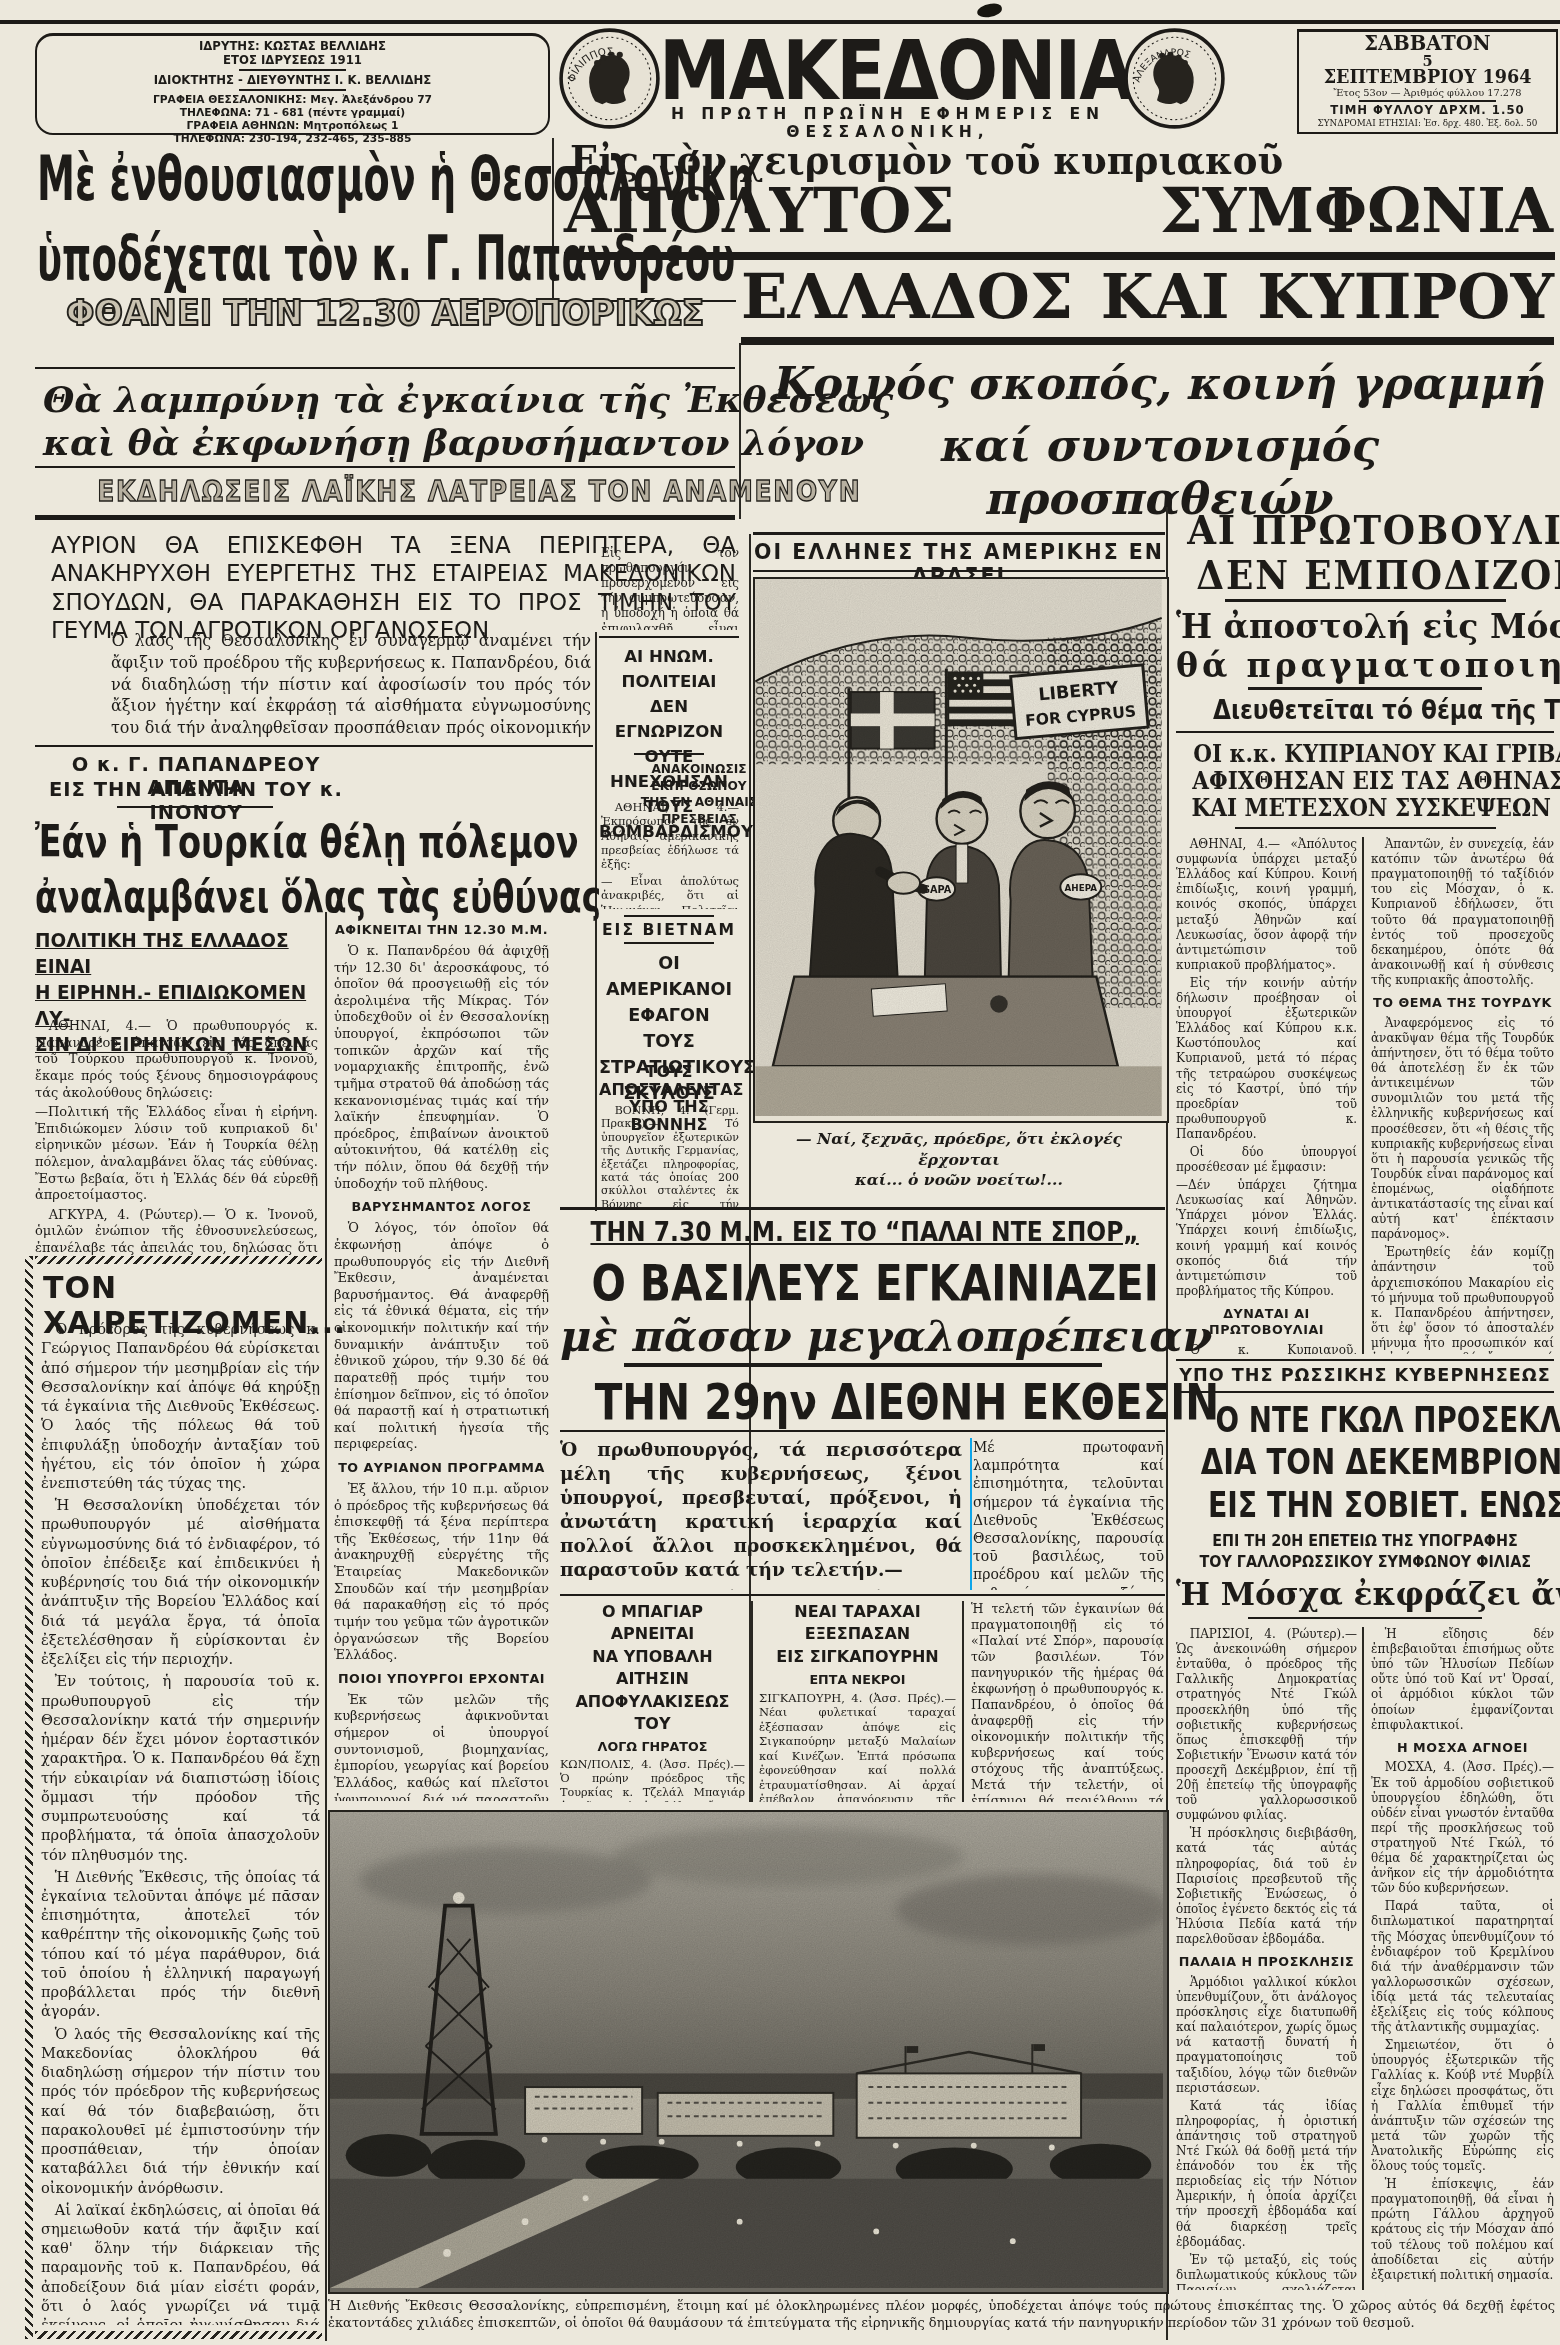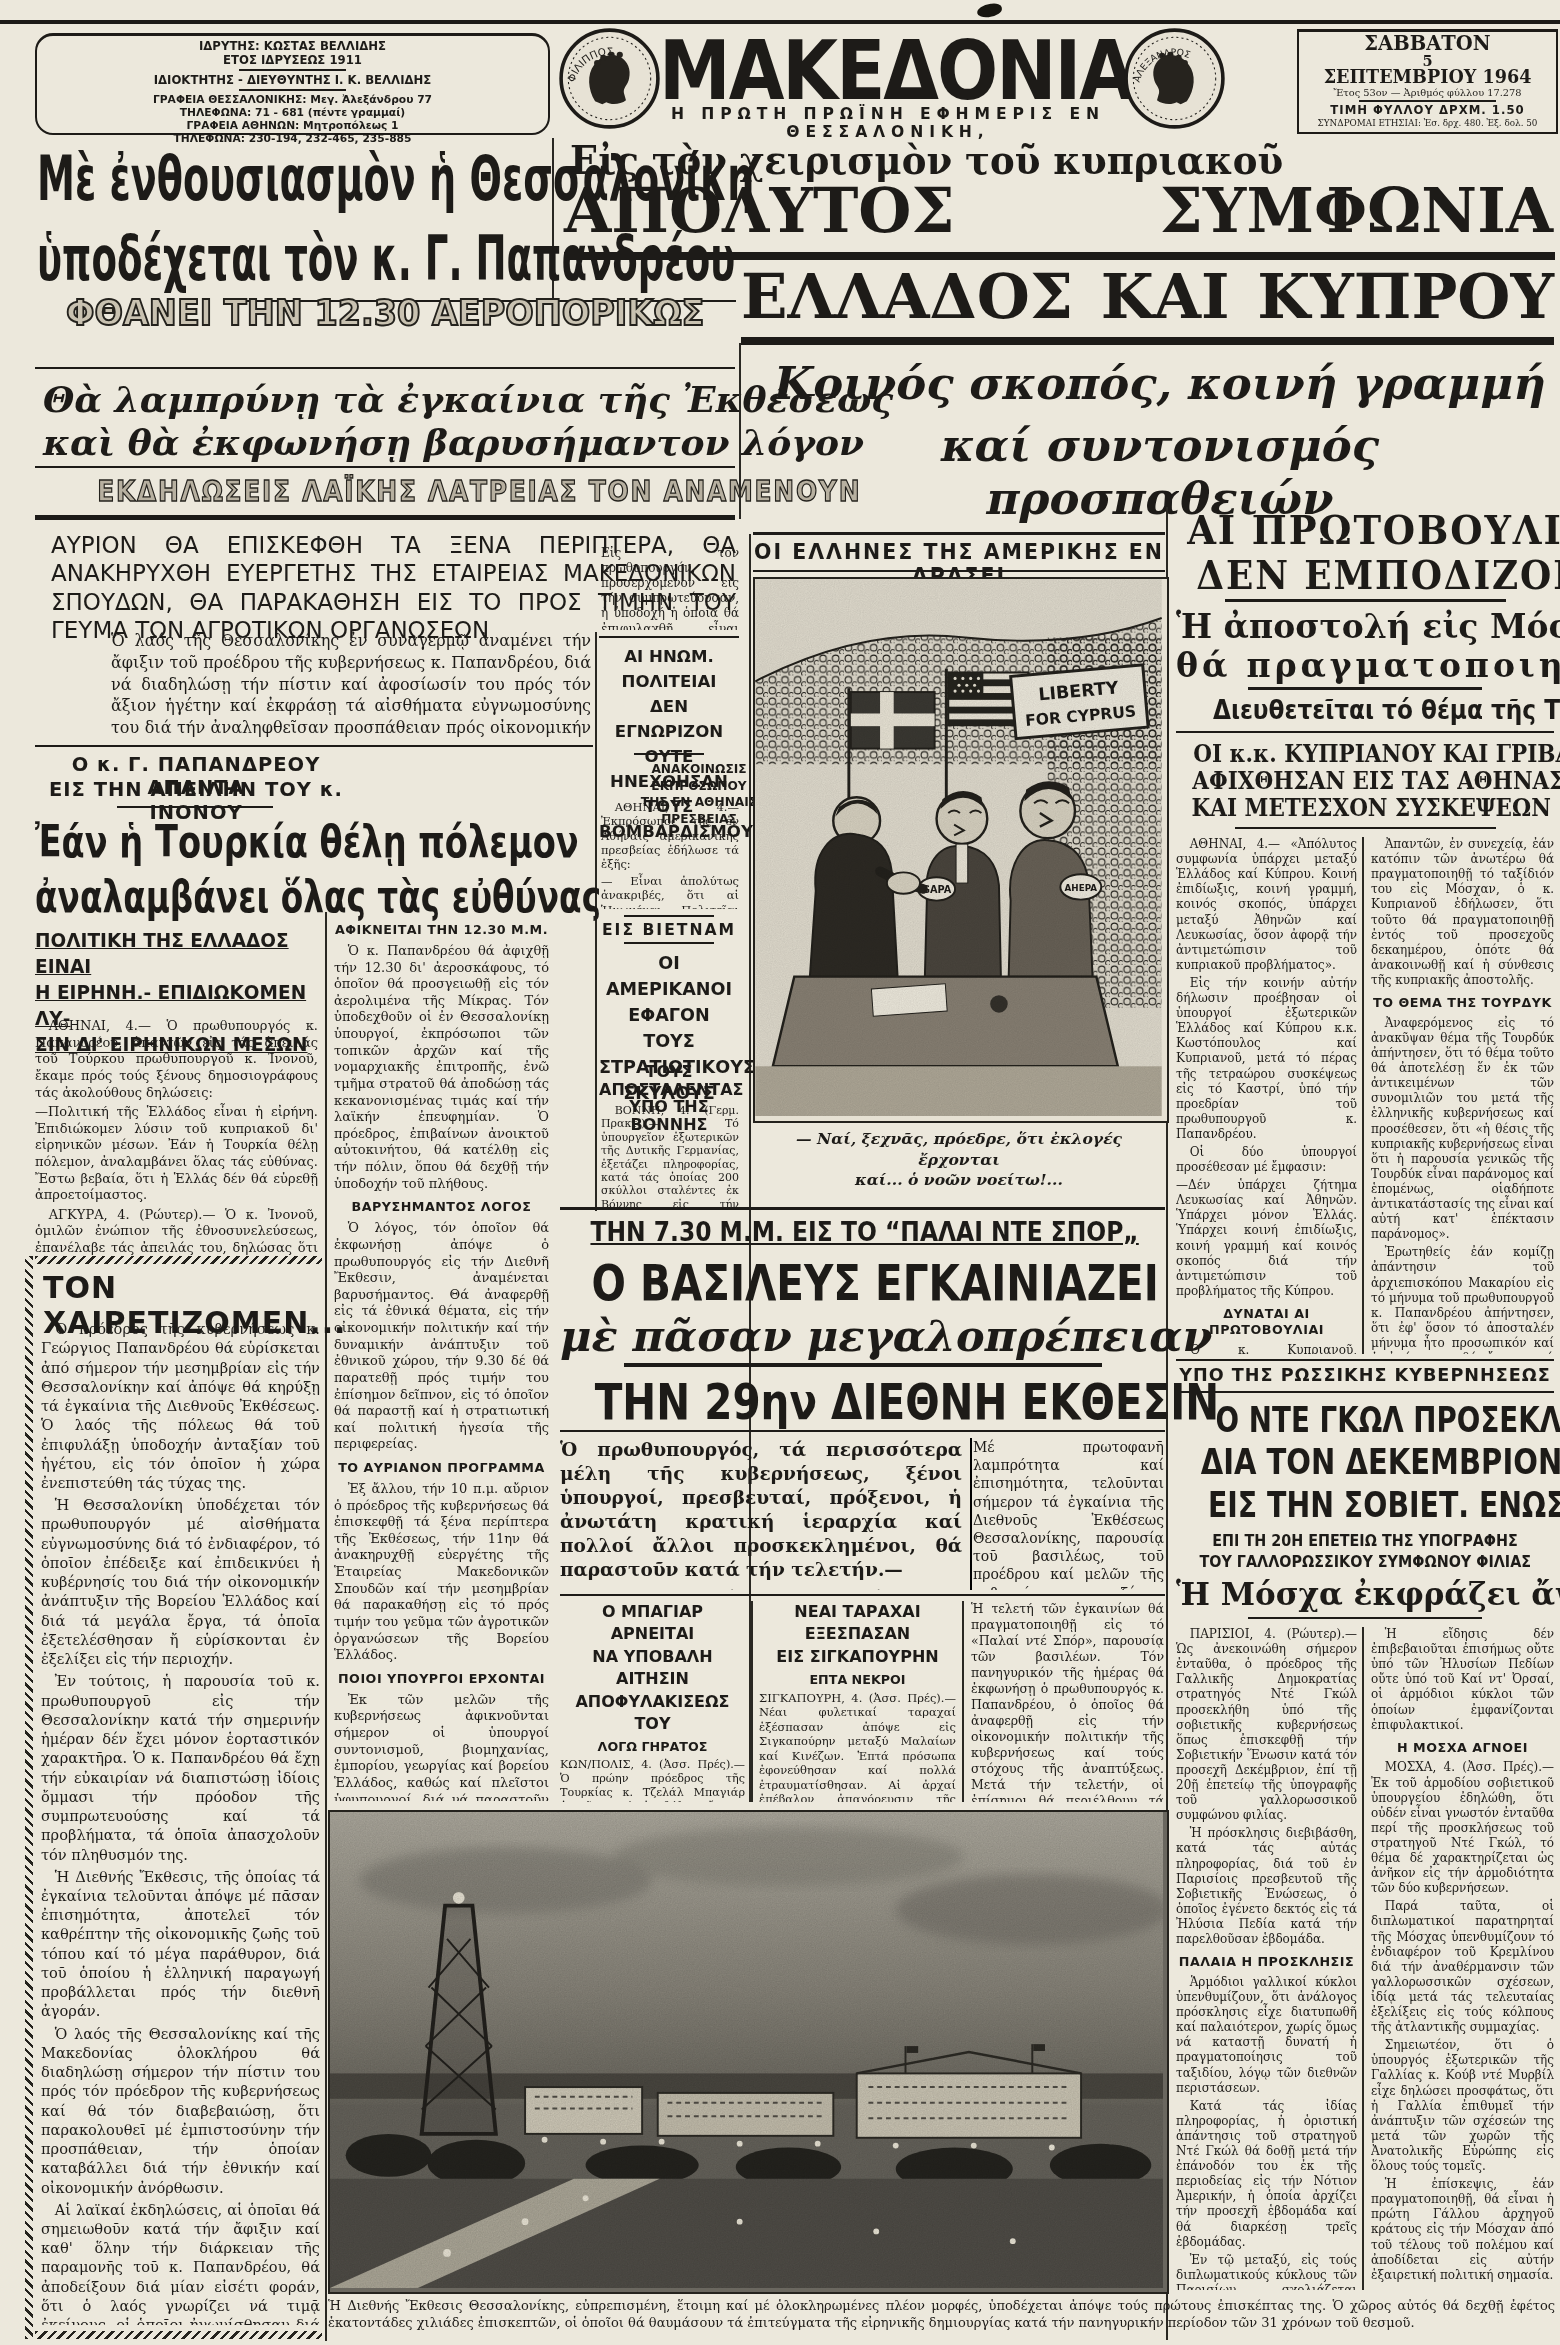--- a/index.html
+++ b/index.html
@@ -317,21 +317,21 @@
   <div class="abs sans b c nw" style="left:560px;top:1254px;width:605px;font-size:45px">
     <span class="sqz" style="transform:scale(.9,1.1)">Ο ΒΑΣΙΛΕΥΣ ΕΓΚΑΙΝΙΑΖΕΙ</span>
   </div>
   <div class="abs serif b i c nw" style="left:560px;top:1311px;width:605px;font-size:43px">μὲ πᾶσαν μεγαλοπρέπειαν</div>
   <div class="abs rule" style="left:624px;top:1363px;width:478px;height:3.9px"></div>
   <div class="abs sans b c nw" style="left:560px;top:1373px;width:605px;font-size:45px">
     <span class="sqz" style="transform:scale(.9,1.1)">ΤΗΝ 29ην ΔΙΕΘΝΗ ΕΚΘΕΣΙΝ</span>
   </div>
   <div class="abs rule" style="left:560px;top:1430px;width:605px;height:2px"></div>
 
-  <div class="abs clip" style="left:560px;top:1438px;width:402px;height:152px;border-right:2px solid #000000;padding-right:7.8px">
+  <div class="abs clip" style="left:560px;top:1438px;width:402px;height:152px;border-right:2px solid #0ea5e9;padding-right:7.8px">
     <div class="serif b just" style="font-size:18.5px;line-height:1.3">Ὁ πρωθυπουργός, τά περισσότερα μέλη τῆς κυβερνήσεως, ξένοι ὑπουργοί, πρεσβευταί, πρόξενοι, ἡ ἀνωτάτη κρατική ἱεραρχία καί πολλοί ἄλλοι προσκεκλημένοι, θά παραστοῦν κατά τήν τελετήν.—</div>
     <div class="serif b i c" style="font-size:20.5px;margin-top:5.9px">Πρωτοφανής ἀναμένεται ἡ λαϊκή συμμετοχή</div>
   </div>
   <div class="abs serif just clip" style="left:973px;top:1438px;width:191px;height:152px;font-size:14px;line-height:1.3">Μέ πρωτοφανῆ λαμπρότητα καί ἐπισημότητα, τελοῦνται σήμερον τά ἐγκαίνια τῆς Διεθνοῦς Ἐκθέσεως Θεσσαλονίκης, παρουσίᾳ τοῦ βασιλέως, τοῦ προέδρου καί μελῶν τῆς κυβερνήσεως, ξένων ὑπουργῶν, τοῦ διπλωματικοῦ σώματος καί πολλῶν ἄλλων Ἑλλήνων καί ξένων ἐπισήμων.</div>
 
   <div class="abs rule" style="left:560px;top:1594px;width:605px;height:2px"></div>
 
   <div class="abs clip" style="left:560px;top:1601px;width:185px;height:201px;border-right:2px solid #2a2823;padding-right:5.9px">
     <div class="sans b c" style="font-size:16px;line-height:22.4px">
       <div>Ο ΜΠΑΓΙΑΡ ΑΡΝΕΙΤΑΙ</div>

